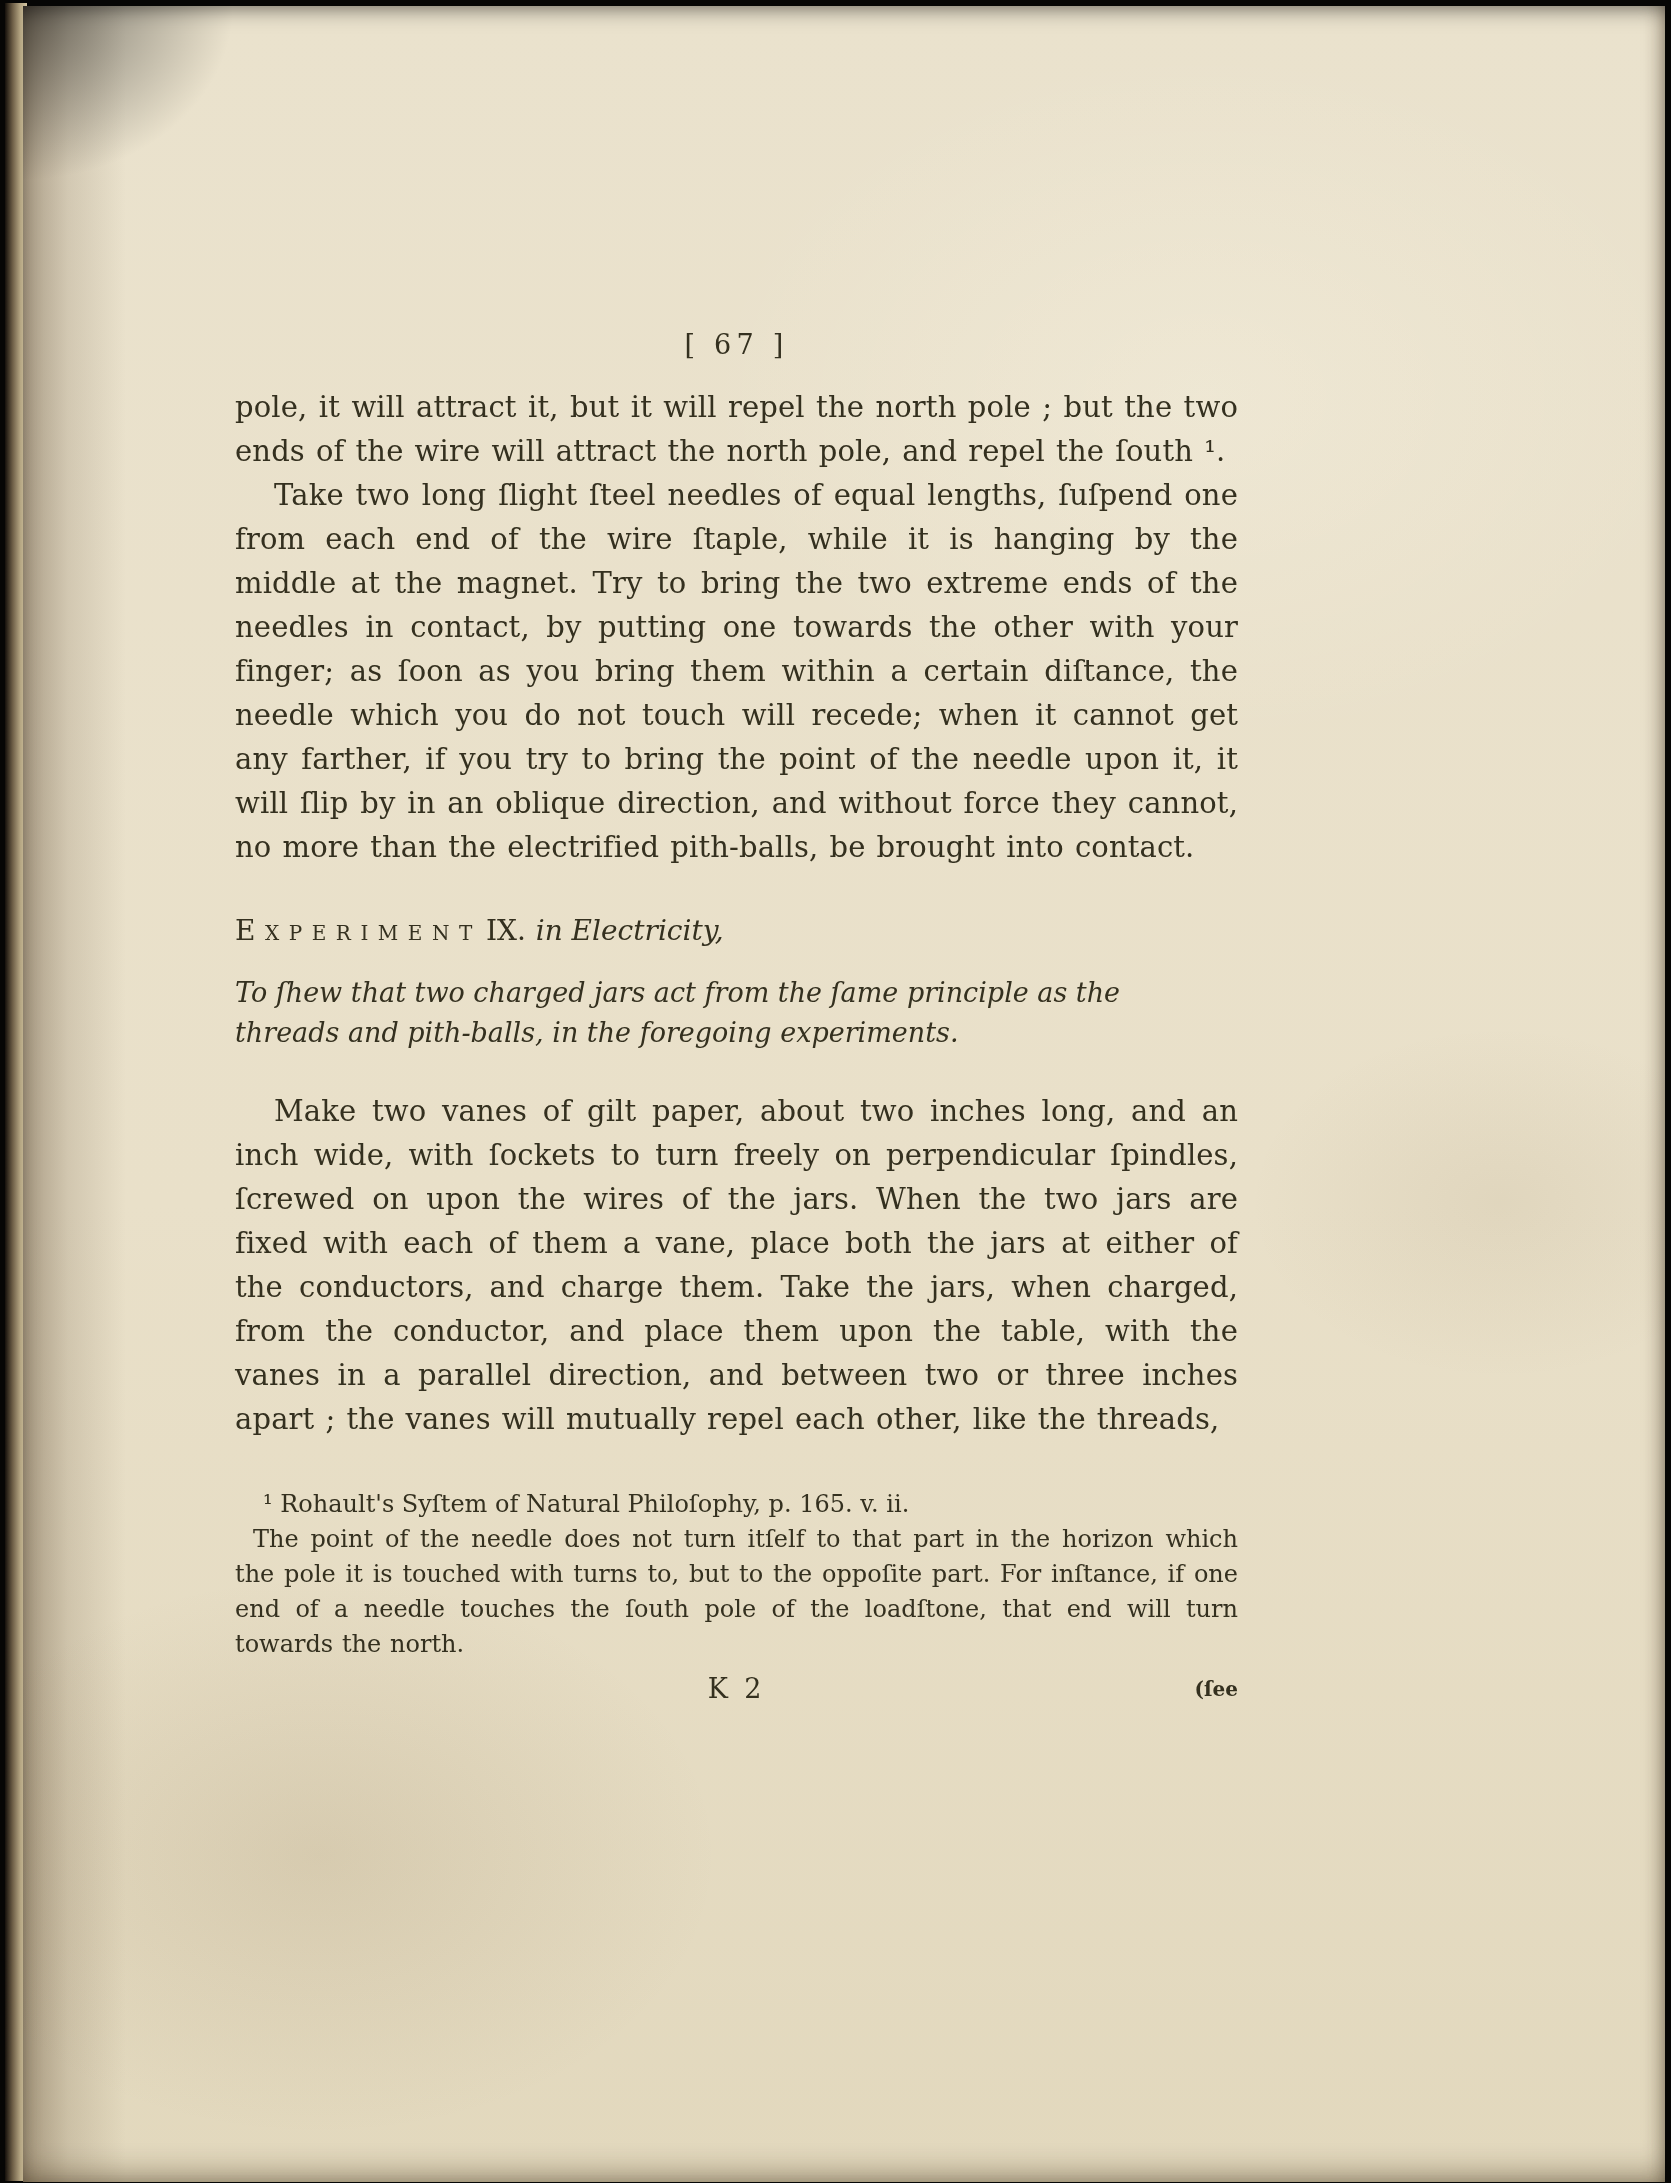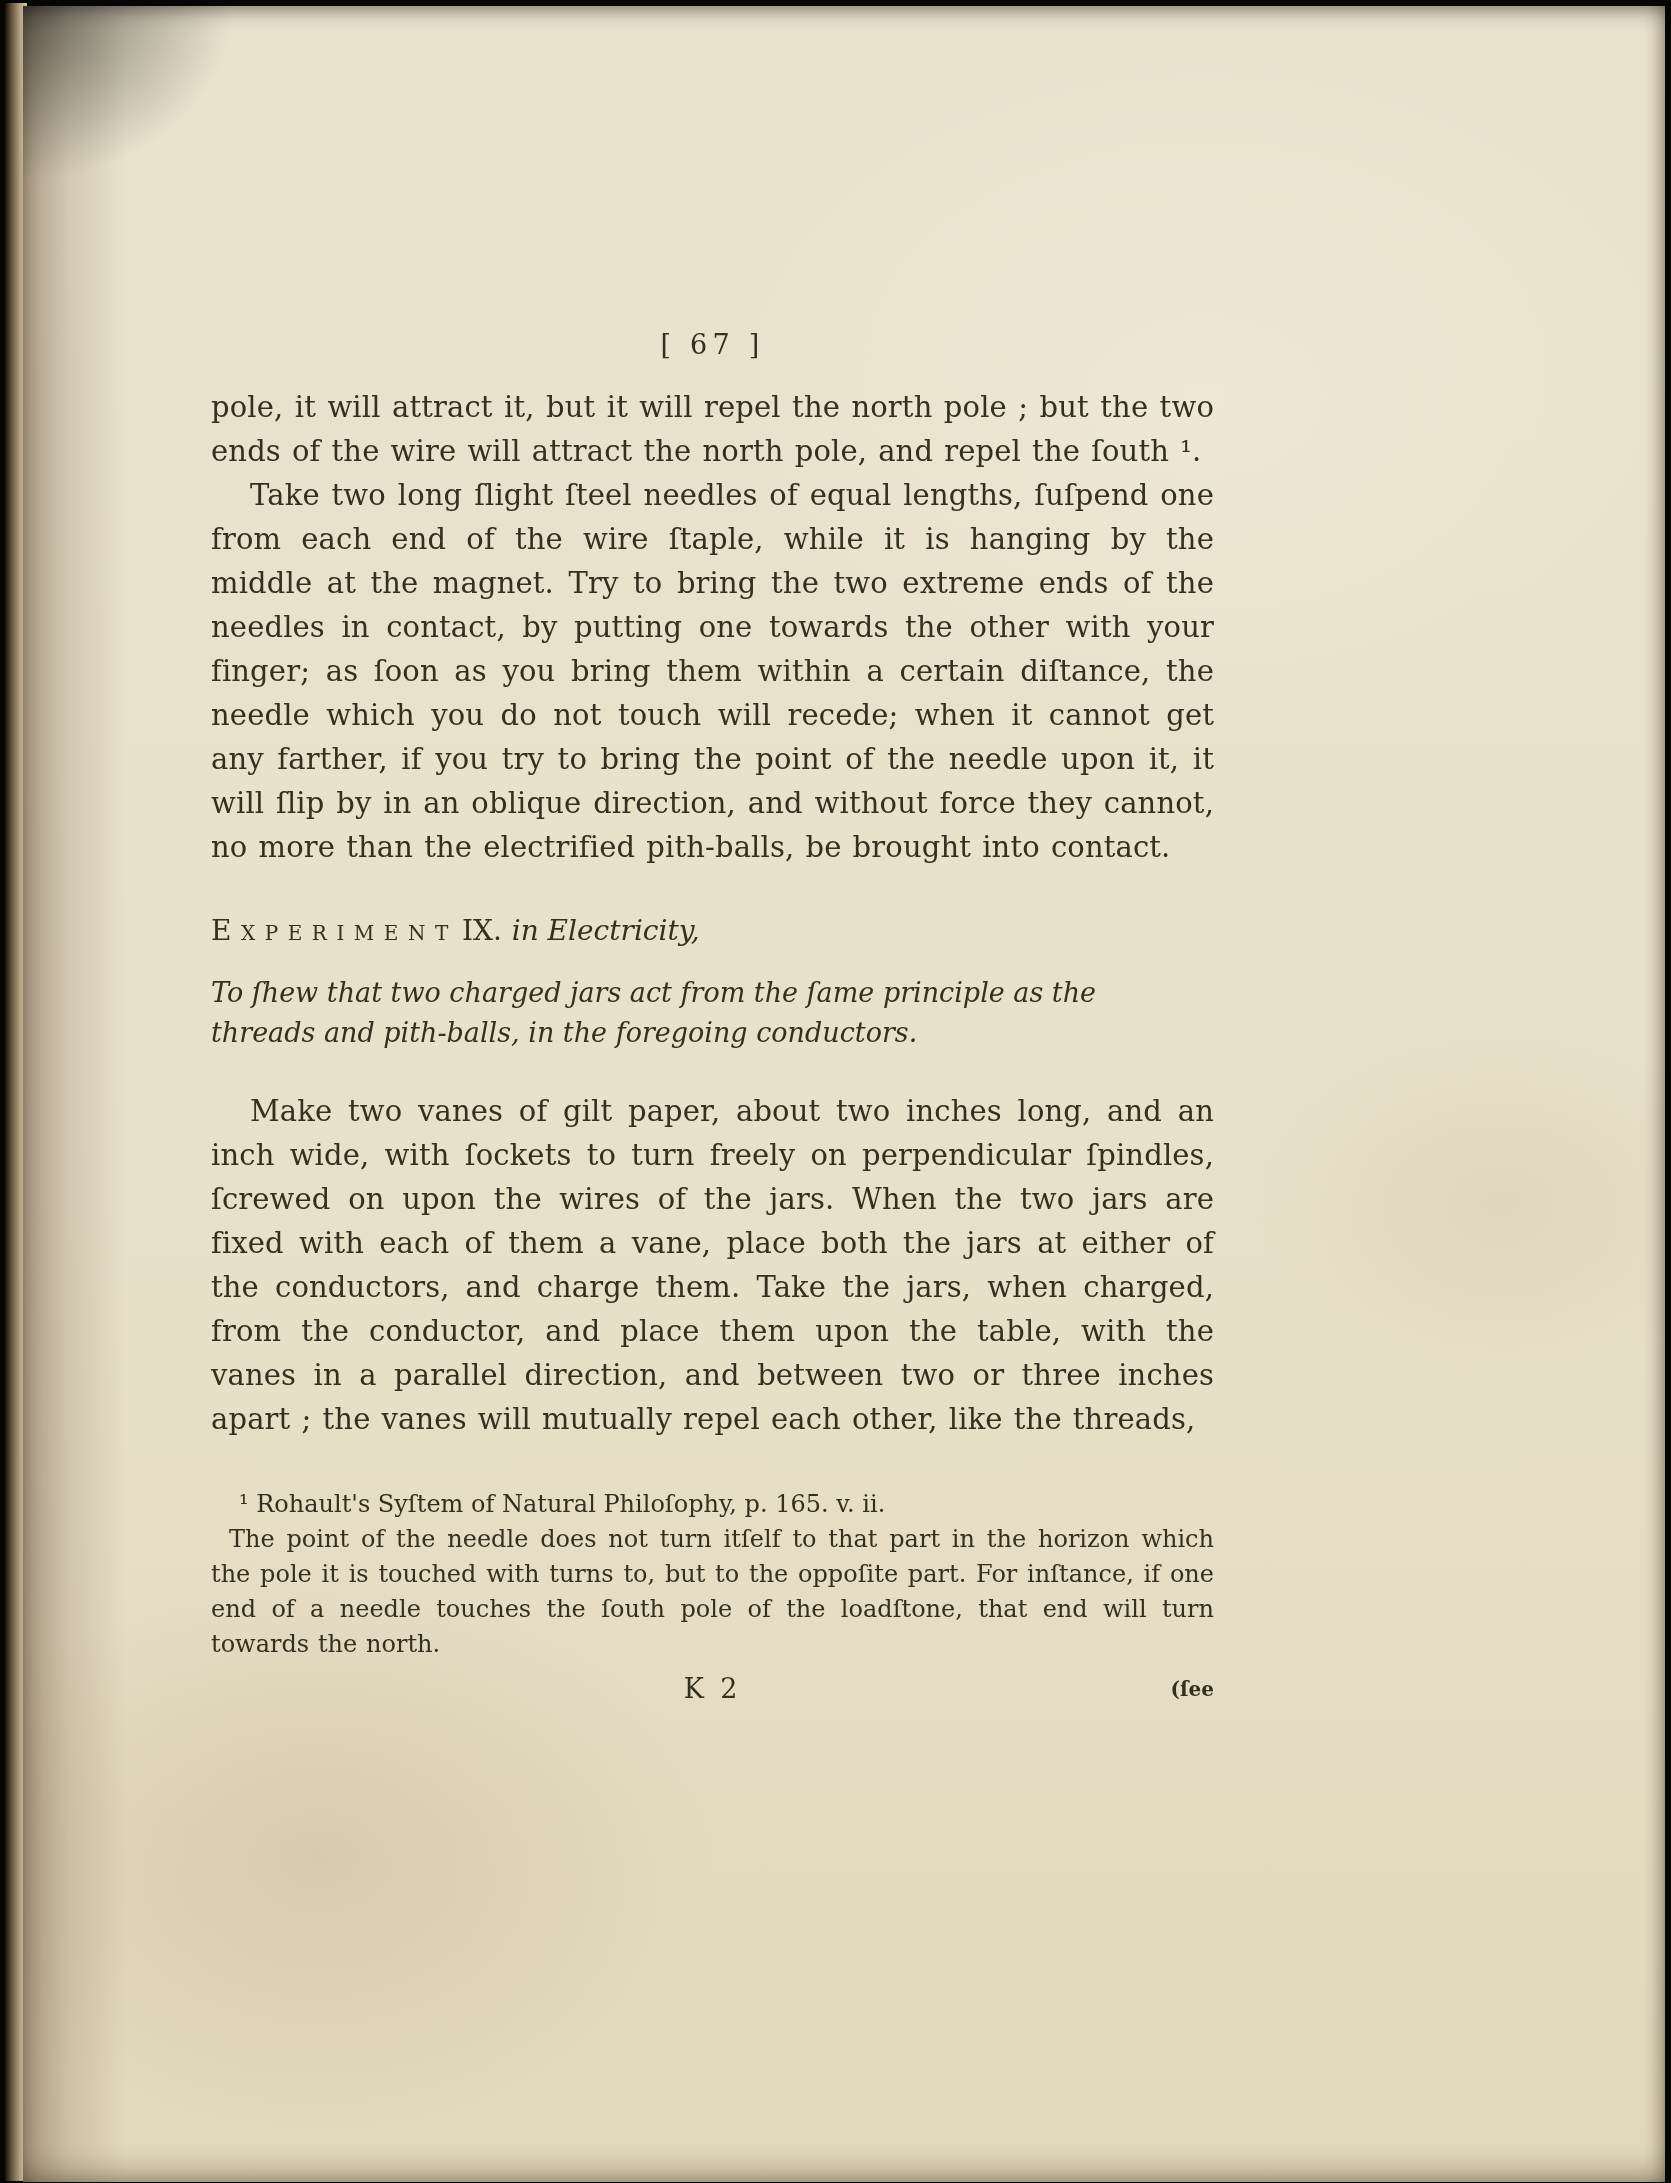--- a/index.html
+++ b/index.html
@@ -44,21 +44,21 @@
     position: absolute;
     left: 0;
     top: 0;
     width: 219px;
     height: 181px;
     background: radial-gradient(ellipse at 0% 0%, rgba(0, 0, 0, 0.5), transparent 68%);
     pointer-events: none;
   }
   .text-block {
     position: absolute;
-    left: 188px;
+    left: 212px;
     top: 317px;
     width: 1003px;
     color: #34301f;
     font-size: 29px;
     line-height: 44px;
   }
   .page-number {
     text-align: center;
     font-size: 27px;
     letter-spacing: 5.2px;
@@ -147,21 +147,21 @@
     <p class="body-par">pole, it will attract it, but it will repel the north pole ; but the two ends of the wire will attract the north pole, and repel the ſouth ¹.</p>
 
     <p class="body-par indent">Take two long ſlight ſteel needles of equal lengths, ſuſpend one from each end of the wire ſtaple, while it is hanging by the middle at the magnet.  Try to bring the two extreme ends of the needles in contact, by putting one towards the other with your finger; as ſoon as you bring them within a certain diſtance, the needle which you do not touch will recede; when it cannot get any farther, if you try to bring the point of the needle upon it, it will ſlip by in an oblique direction, and without force they cannot, no more than the electrified pith-balls, be brought into contact.</p>
 
     <div class="heading">
       <span class="sc">Experiment</span><span class="num">IX.</span><span class="it">in Electricity,</span>
     </div>
 
     <div class="subtitle">
       <div>To ſhew that two charged jars act from the ſame principle as the</div>
-      <div>threads and pith-balls, in the foregoing conductors.</div>
+      <div>threads and pith-balls, in the foregoing experiments.</div>
     </div>
 
     <p class="body-par indent main-par">Make two vanes of gilt paper, about two inches long, and an inch wide, with ſockets to turn freely on perpendicular ſpindles, ſcrewed on upon the wires of the jars.  When the two jars are fixed with each of them a vane, place both the jars at either of the conductors, and charge them.  Take the jars, when charged, from the conductor, and place them upon the table, with the vanes in a parallel direction, and between two or three inches apart ; the vanes will mutually repel each other, like the threads,</p>
 
     <div class="footnote">
       <div class="ref">¹ Rohault's Syſtem of Natural Philoſophy, p. 165. v. ii.</div>
       <p class="note">The point of the needle does not turn itſelf to that part in the horizon which the pole it is touched with turns to, but to the oppoſite part.  For inſtance, if one end of a needle touches the ſouth pole of the loadſtone, that end will turn towards the north.</p>
     </div>
 
     <div class="sig-row">

